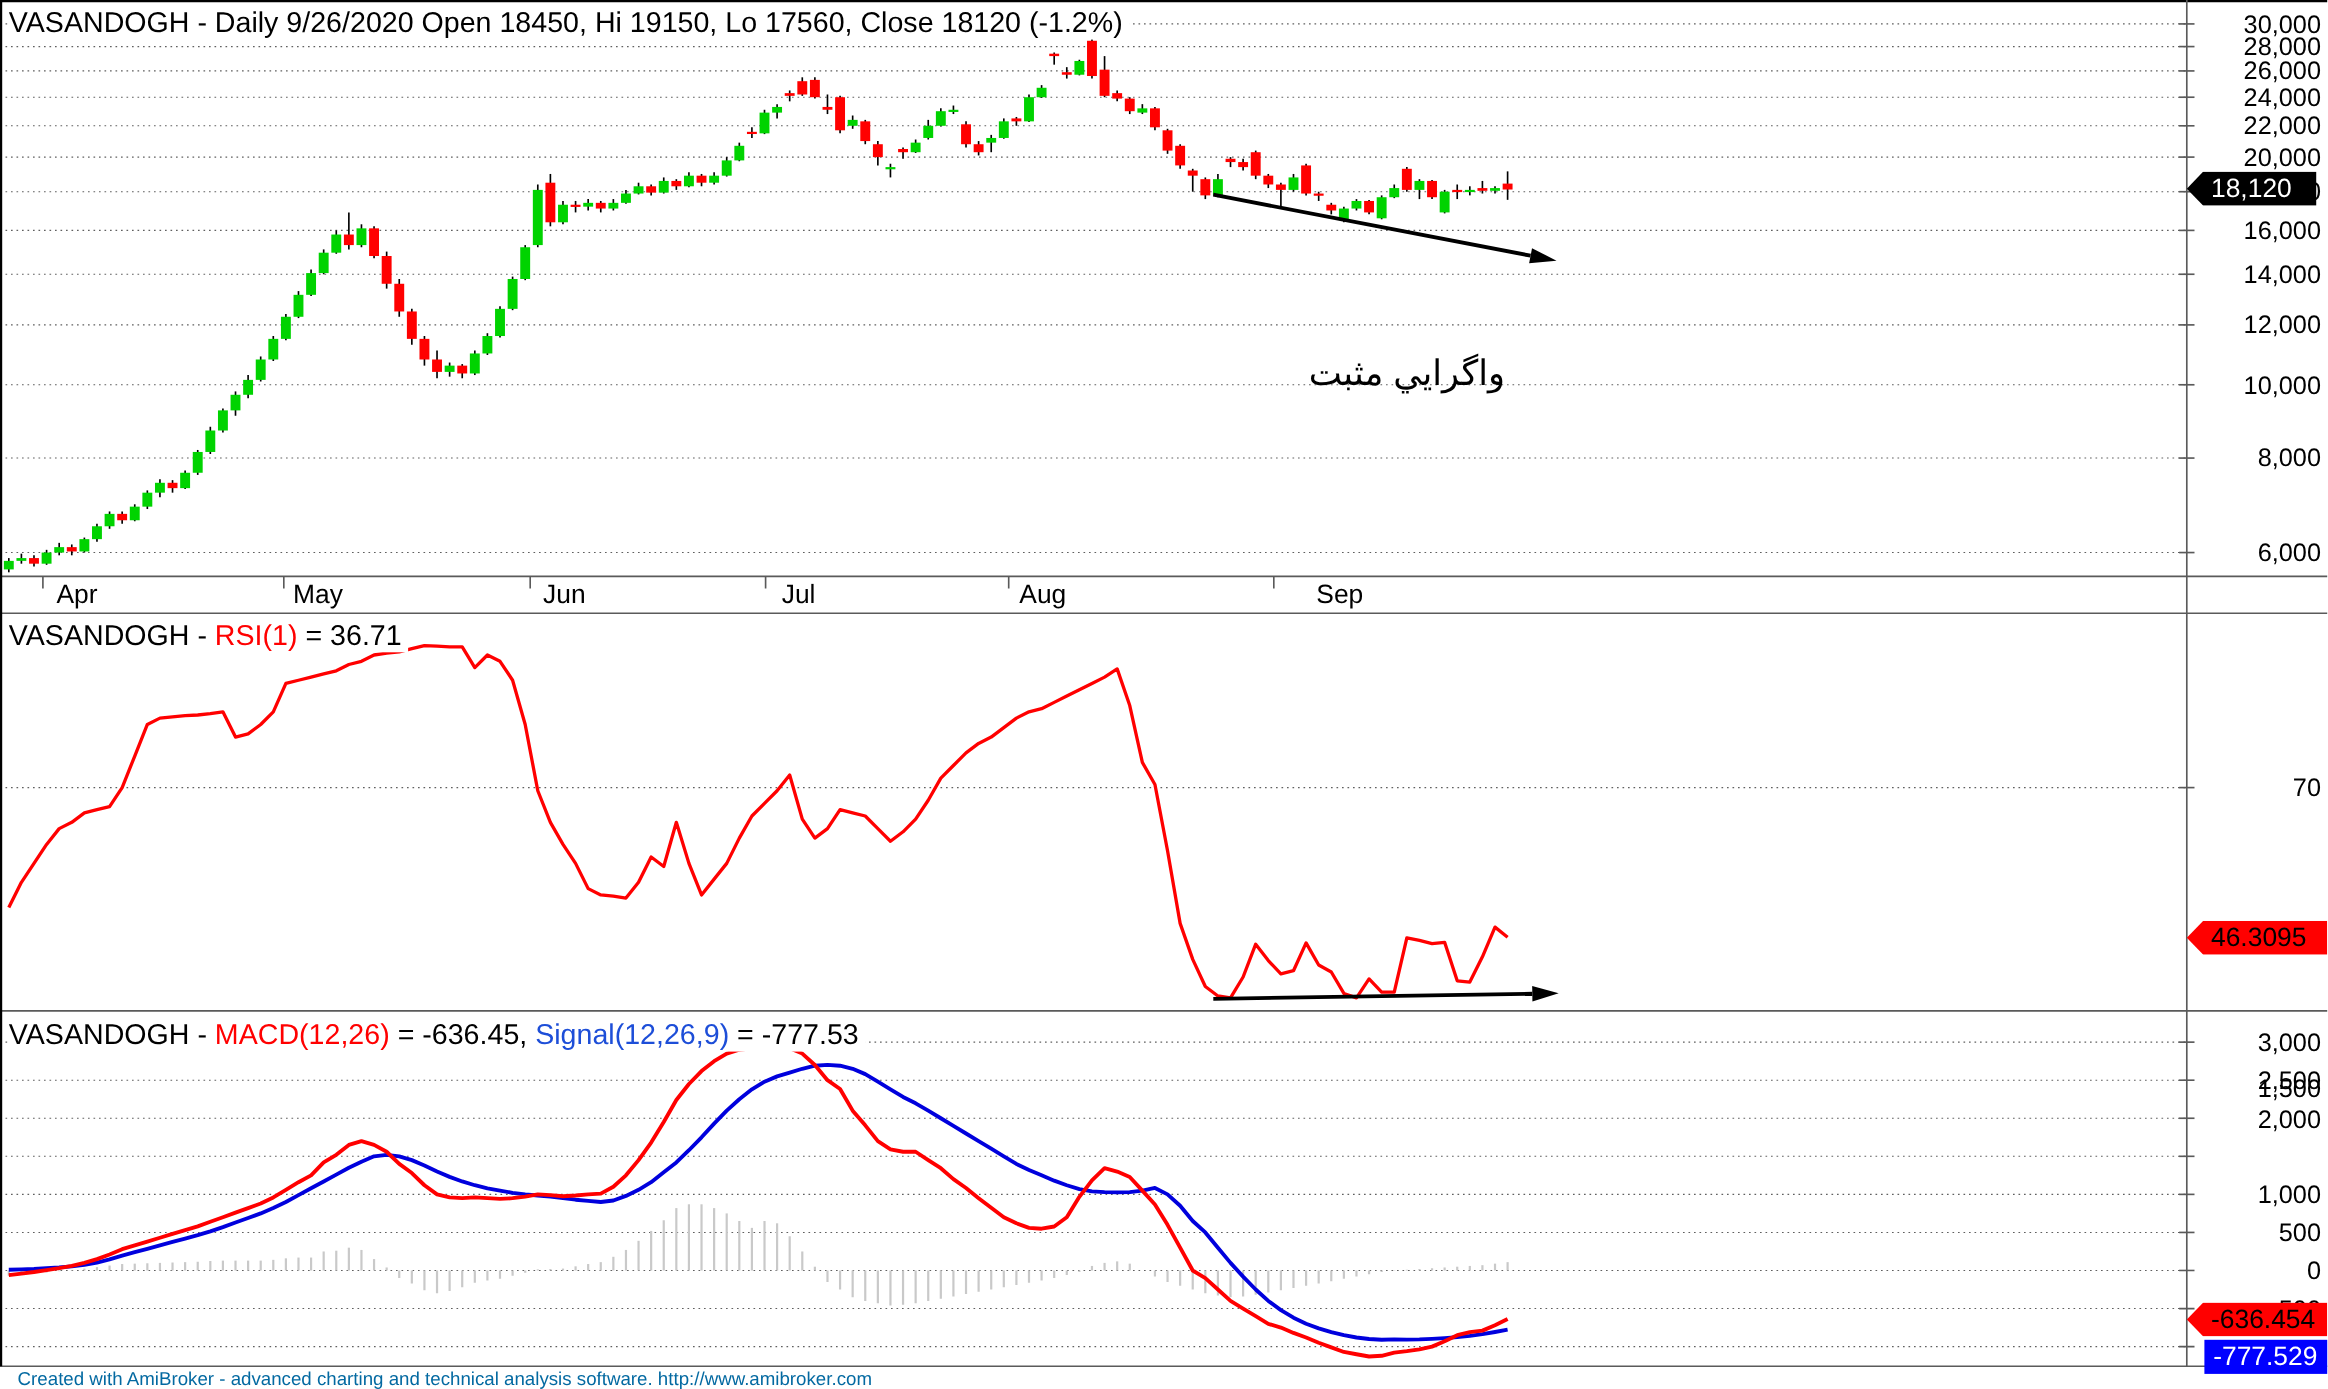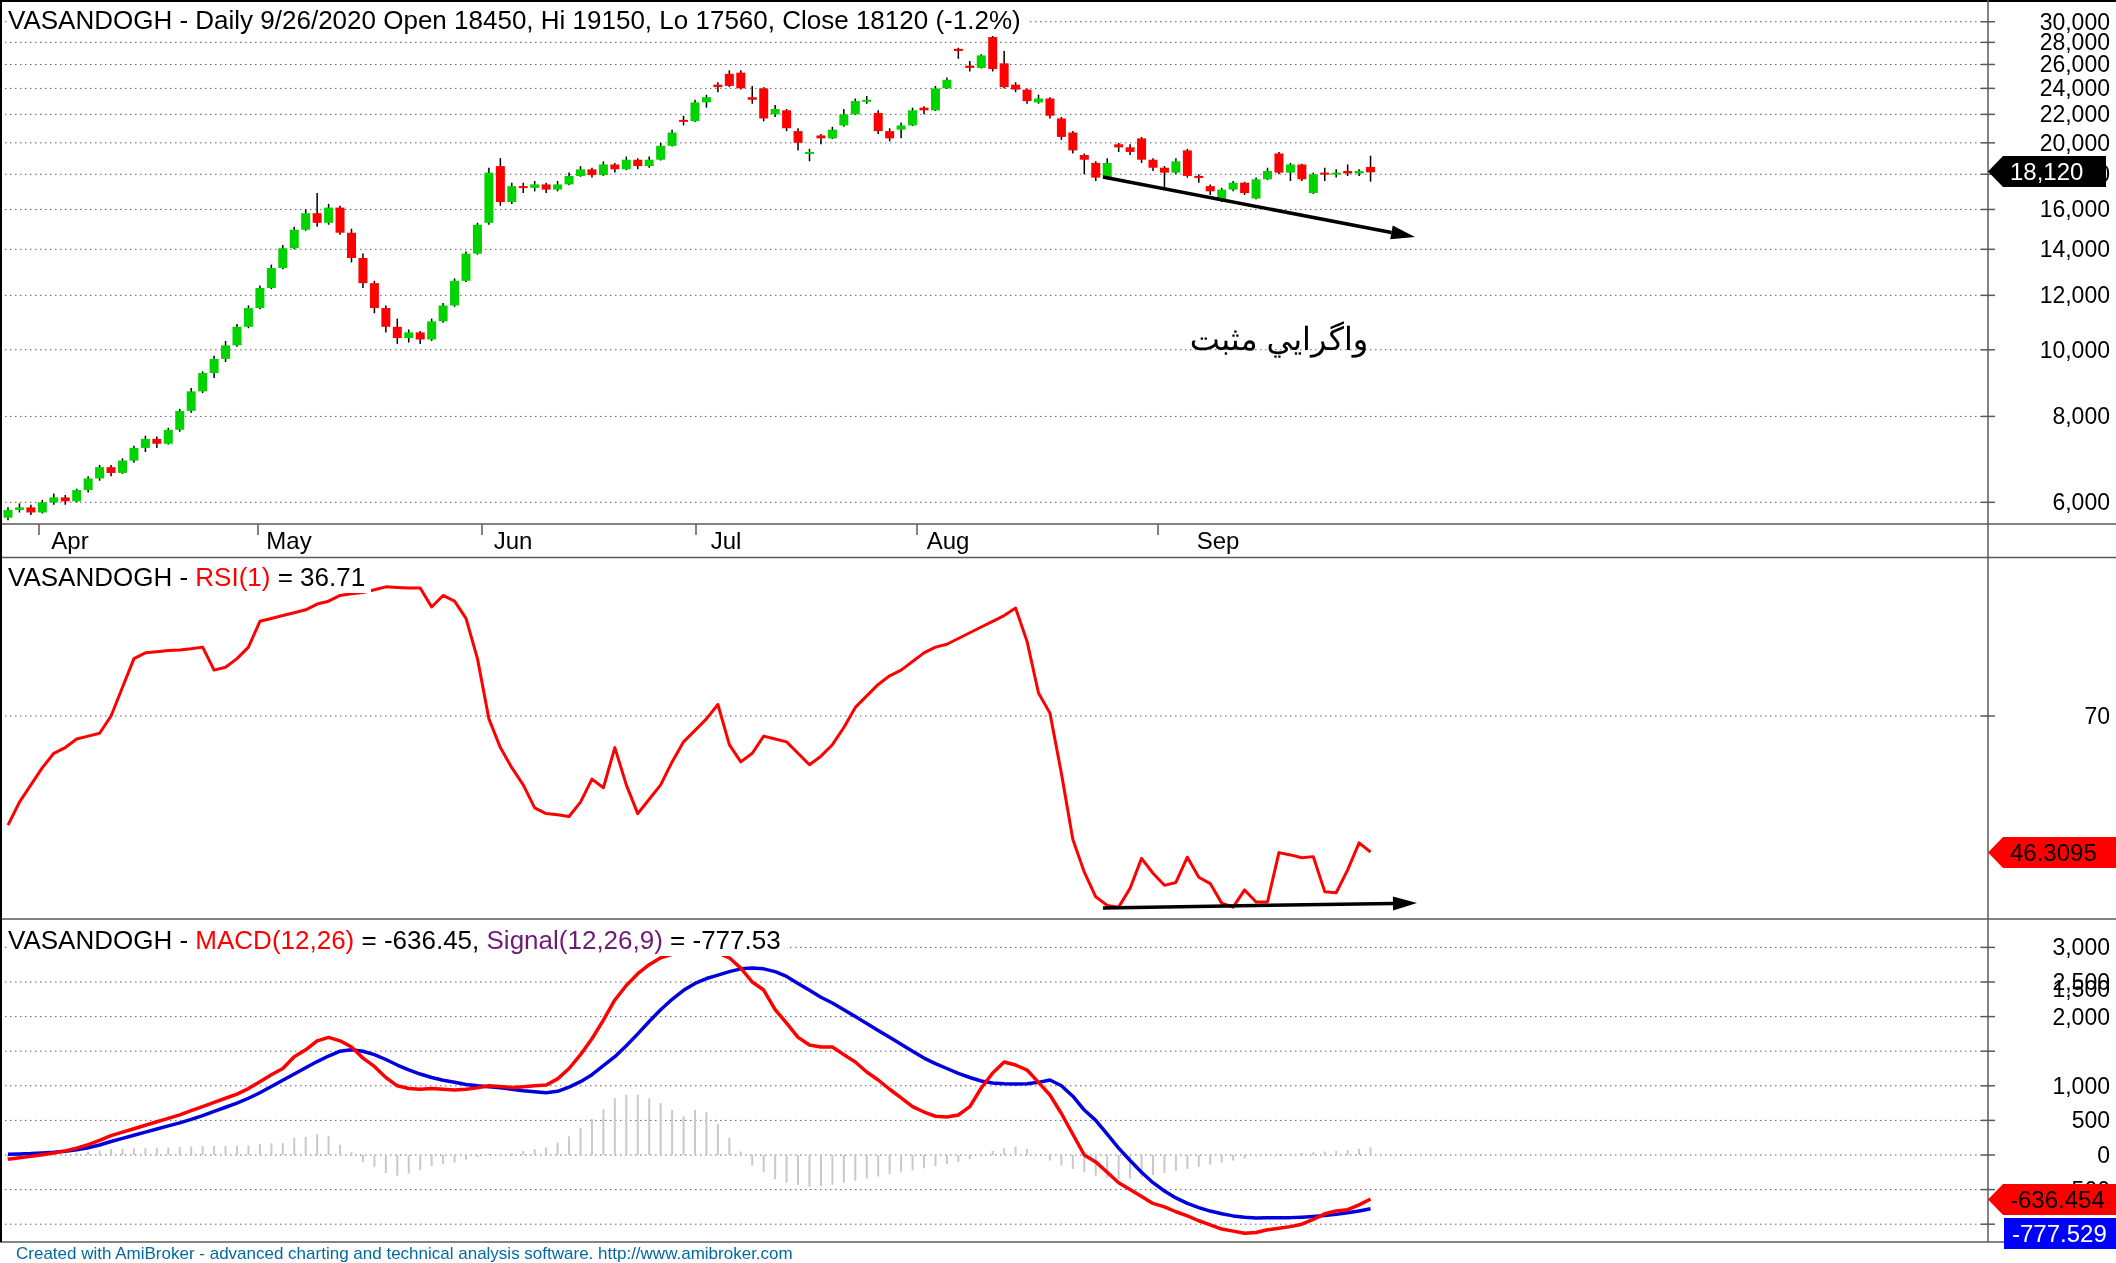--- a/index.html
+++ b/index.html
@@ -2,21 +2,21 @@
 <html><head>
 <meta charset="utf-8">
 <style>
   html,body{margin:0;padding:0;background:#ffffff;}
   #stage{position:relative;width:2116px;height:1263px;background:#ffffff;overflow:hidden;
          font-family:"Liberation Sans",sans-serif;}
   #chart-svg{position:absolute;left:0;top:0;z-index:0;}
   .panel-title{position:absolute;left:8px;z-index:4;background:#ffffff;white-space:nowrap;
                font-size:26px;color:#000;padding-right:6px;}
   .seg-red{color:#ff0000;}
-  .seg-blue{color:#701a75;}
+  .seg-blue{color:#1d4ed8;}
   .axis-label{position:absolute;right:6px;width:160px;text-align:right;font-size:23px;color:#000;
               z-index:1;white-space:nowrap;}
   .month-label{position:absolute;font-size:24px;color:#000;transform:translateX(-50%);z-index:2;}
   .badge{position:absolute;z-index:3;font-size:24px;line-height:31px;height:31px;white-space:nowrap;}
   .badge-arrow{clip-path:polygon(0 50%,15px 0,100% 0,100% 100%,15px 100%);padding-left:22px;}
   #badge-price{left:1988px;top:156px;width:96px;background:#000000;color:#ffffff;}
   #badge-rsi{left:1988px;top:837px;width:106px;background:#ff0000;color:#000000;}
   #badge-macd{left:1988px;top:1184px;width:106px;background:#ff0000;color:#000000;}
   #badge-signal{left:2004px;top:1218px;width:104px;background:#0000ff;color:#ffffff;padding-left:8px;}
   #rsi-level{position:absolute;right:6px;top:703px;width:120px;text-align:right;font-size:23px;color:#000;z-index:1;}

